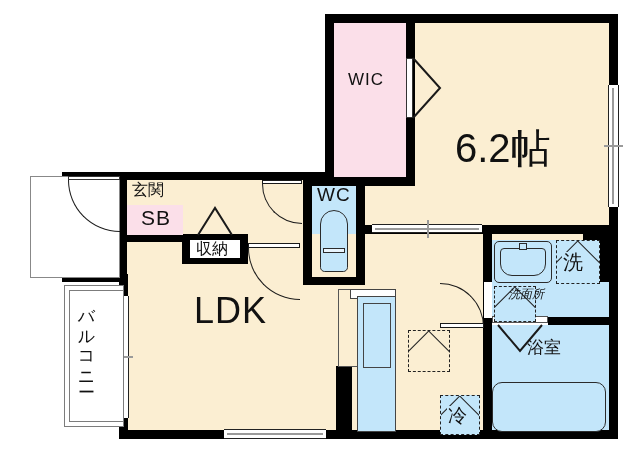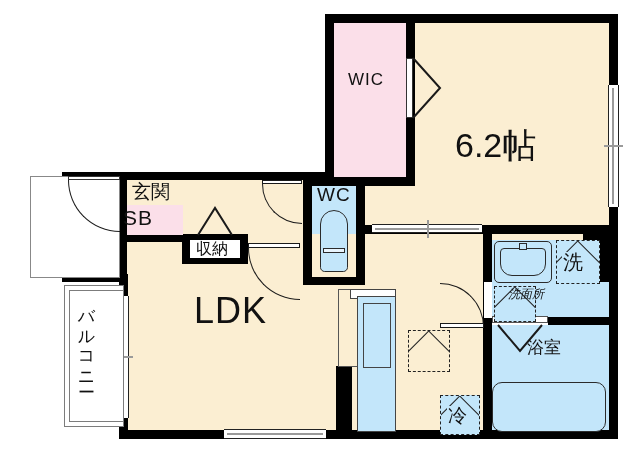--- a/index.html
+++ b/index.html
@@ -28,21 +28,21 @@
 
   .label {
     position: absolute;
     color: #111111;
     font-family: "Liberation Sans", sans-serif;
     white-space: nowrap;
     line-height: 1;
     user-select: none;
   }
   .lbl-room-jp { font-size: 34px; letter-spacing: 1px; }
-  .lbl-room-num{ font-size: 34px; letter-spacing: 0px; }
+  .lbl-room-num{ font-size: 40px; letter-spacing: 0px; }
   .lbl-ldk     { font-size: 36px; font-weight: 400; letter-spacing: 1px;}
   .lbl-small-jp{ font-size: 17px; }
   .lbl-wic     { font-size: 17px; letter-spacing: 1px;}
   .lbl-wc      { font-size: 19px; letter-spacing: 1px;}
   .lbl-sb      { font-size: 21px; letter-spacing: 1px;}
   .lbl-vertical{
     font-size: 17px;
     writing-mode: vertical-rl;
     text-orientation: upright;
     letter-spacing: 2px;
@@ -264,26 +264,26 @@
   <div class="abs room-pink" style="left:127px; top:205px; width:56px; height:30px;"></div>
 
   <div class="abs white" style="left:190px; top:240px; width:50px; height:18px;"></div>
 
   <div class="label lbl-wic" style="left:348px; top:71px;">WIC</div>
 
   <div class="label lbl-room-num" style="left:455px; top:128px;">6.2帖</div>
 
   <div class="label lbl-wc" style="left:317px; top:185px;">WC</div>
 
-  <div class="label lbl-sb" style="left:123px; top:207px;">SB</div>
+  <div class="label lbl-sb" style="left:141px; top:207px;">SB</div>
 
   <div class="label lbl-ldk" style="left:194px; top:293px;">LDK</div>
 
   <div class="label lbl-vertical" style="left:78px; top:297px;">バルコニー</div>
 
   <div class="label lbl-washroom" style="left:508px; top:288px;">洗面所</div>
 
   <div class="label lbl-bath" style="left:527px; top:339px;">浴室</div>
 
-  <div class="label" style="left:132px; top:182px; font-size:19px; background:#fbeed2;">玄関</div>
+  <div class="label" style="left:132px; top:182px; font-size:16px; background:#fbeed2;">玄関</div>
   <div class="label" style="left:196px; top:241px; font-size:16px; background:#ffffff;">収納</div>
 
 </div>
 
 </body></html>

